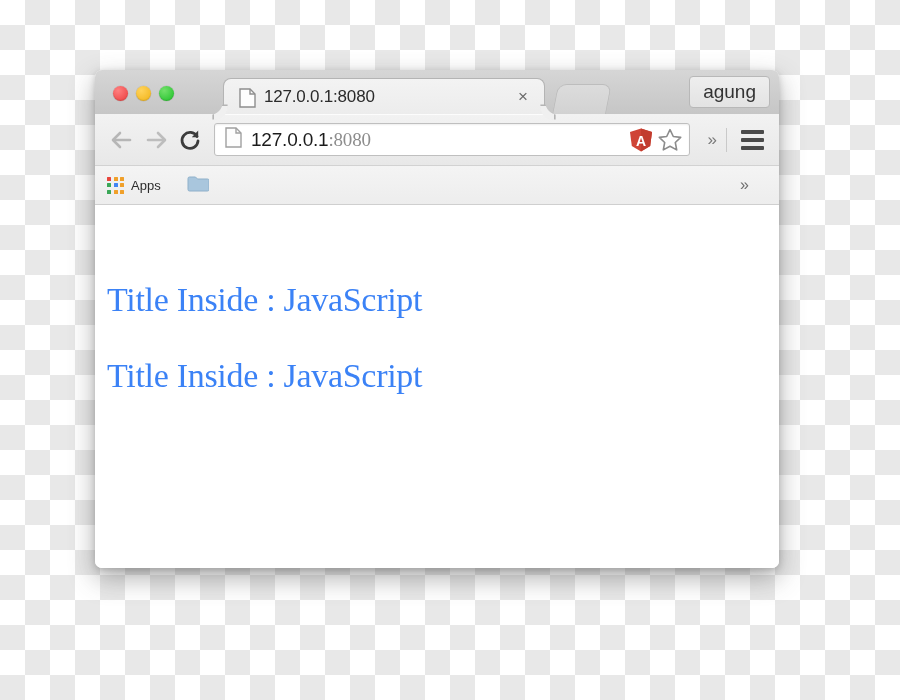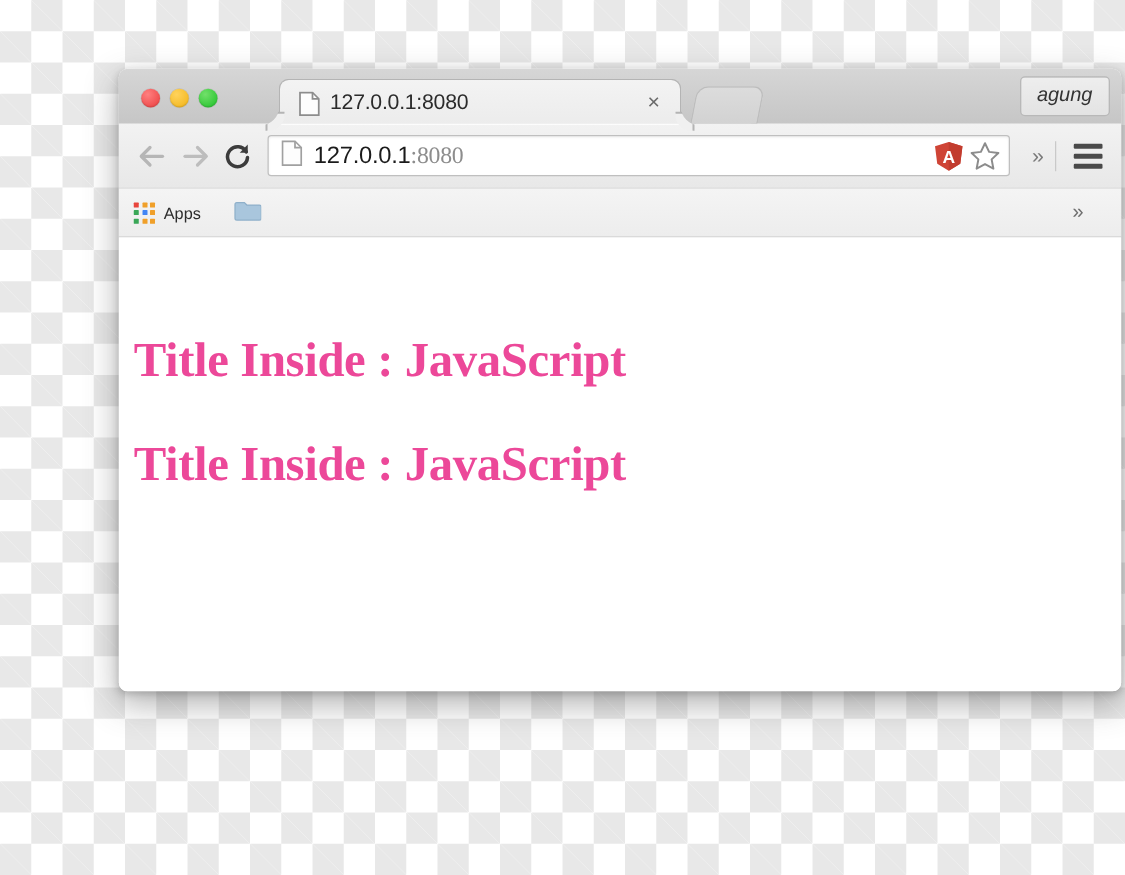--- a/index.html
+++ b/index.html
@@ -17,22 +17,22 @@
       linear-gradient(45deg, #e8e8e8 25%, transparent 25%, transparent 75%, #e8e8e8 75%, #e8e8e8),
       linear-gradient(45deg, #e8e8e8 25%, transparent 25%, transparent 75%, #e8e8e8 75%, #e8e8e8);
     background-size: 50px 50px;
     background-position: 0 0, 25px 25px;
   }
 
   
   .browser-window {
     position: absolute;
     left: 95px;
-    top: 55px;
-    width: 802px;
+    top: 70px;
+    width: 684px;
     height: 498px;
     border-radius: 7px 7px 7px 7px;
     box-shadow: 0 10px 26px rgba(70,70,70,0.42), 0 2px 6px rgba(70,70,70,0.25);
     background: #ffffff;
     overflow: hidden;
     display: flex;
     flex-direction: column;
   }
 
   
@@ -134,26 +134,25 @@
 
   .profile-btn {
     position: absolute;
     right: 9px;
     top: 6px;
     height: 30px;
     padding: 0 13px;
     background: linear-gradient(to bottom, #eeeeee, #e3e3e3);
     border: 1px solid #b8b8b8;
     border-radius: 4px;
-    font-size: 16px;
+    font-size: 19px;
     color: #333;
     line-height: 30px;
     cursor: pointer;
     z-index: 7;
-    font-style: italic;
   }
 
   
   .toolbar {
     position: relative;
     height: 52px;
     background: linear-gradient(to bottom, #f2f2f2 0%, #e8e8e8 100%);
     border-bottom: 1px solid #d2d2d2;
     display: flex;
     align-items: center;
@@ -285,23 +284,23 @@
     color: #1a1a1a;
     padding: 1px 5px;
     border: 1px solid #a9a9a9;
     border-radius: 1px;
     box-sizing: content-box;
     background: #fff;
     outline: none;
   }
   .heading {
     font-family: "Liberation Serif", serif;
-    font-weight: bold;
-    font-size: 39px;
-    color: #ec4899;
+    font-weight: normal;
+    font-size: 34px;
+    color: #3b82f6;
     margin: 0;
     padding: 0;
     letter-spacing: -0.3px;
     white-space: nowrap;
   }
   .h1-a { margin-top: 62px; }
   .h1-b { margin-top: 38px; }
 </style>
 </head>
 <body>

